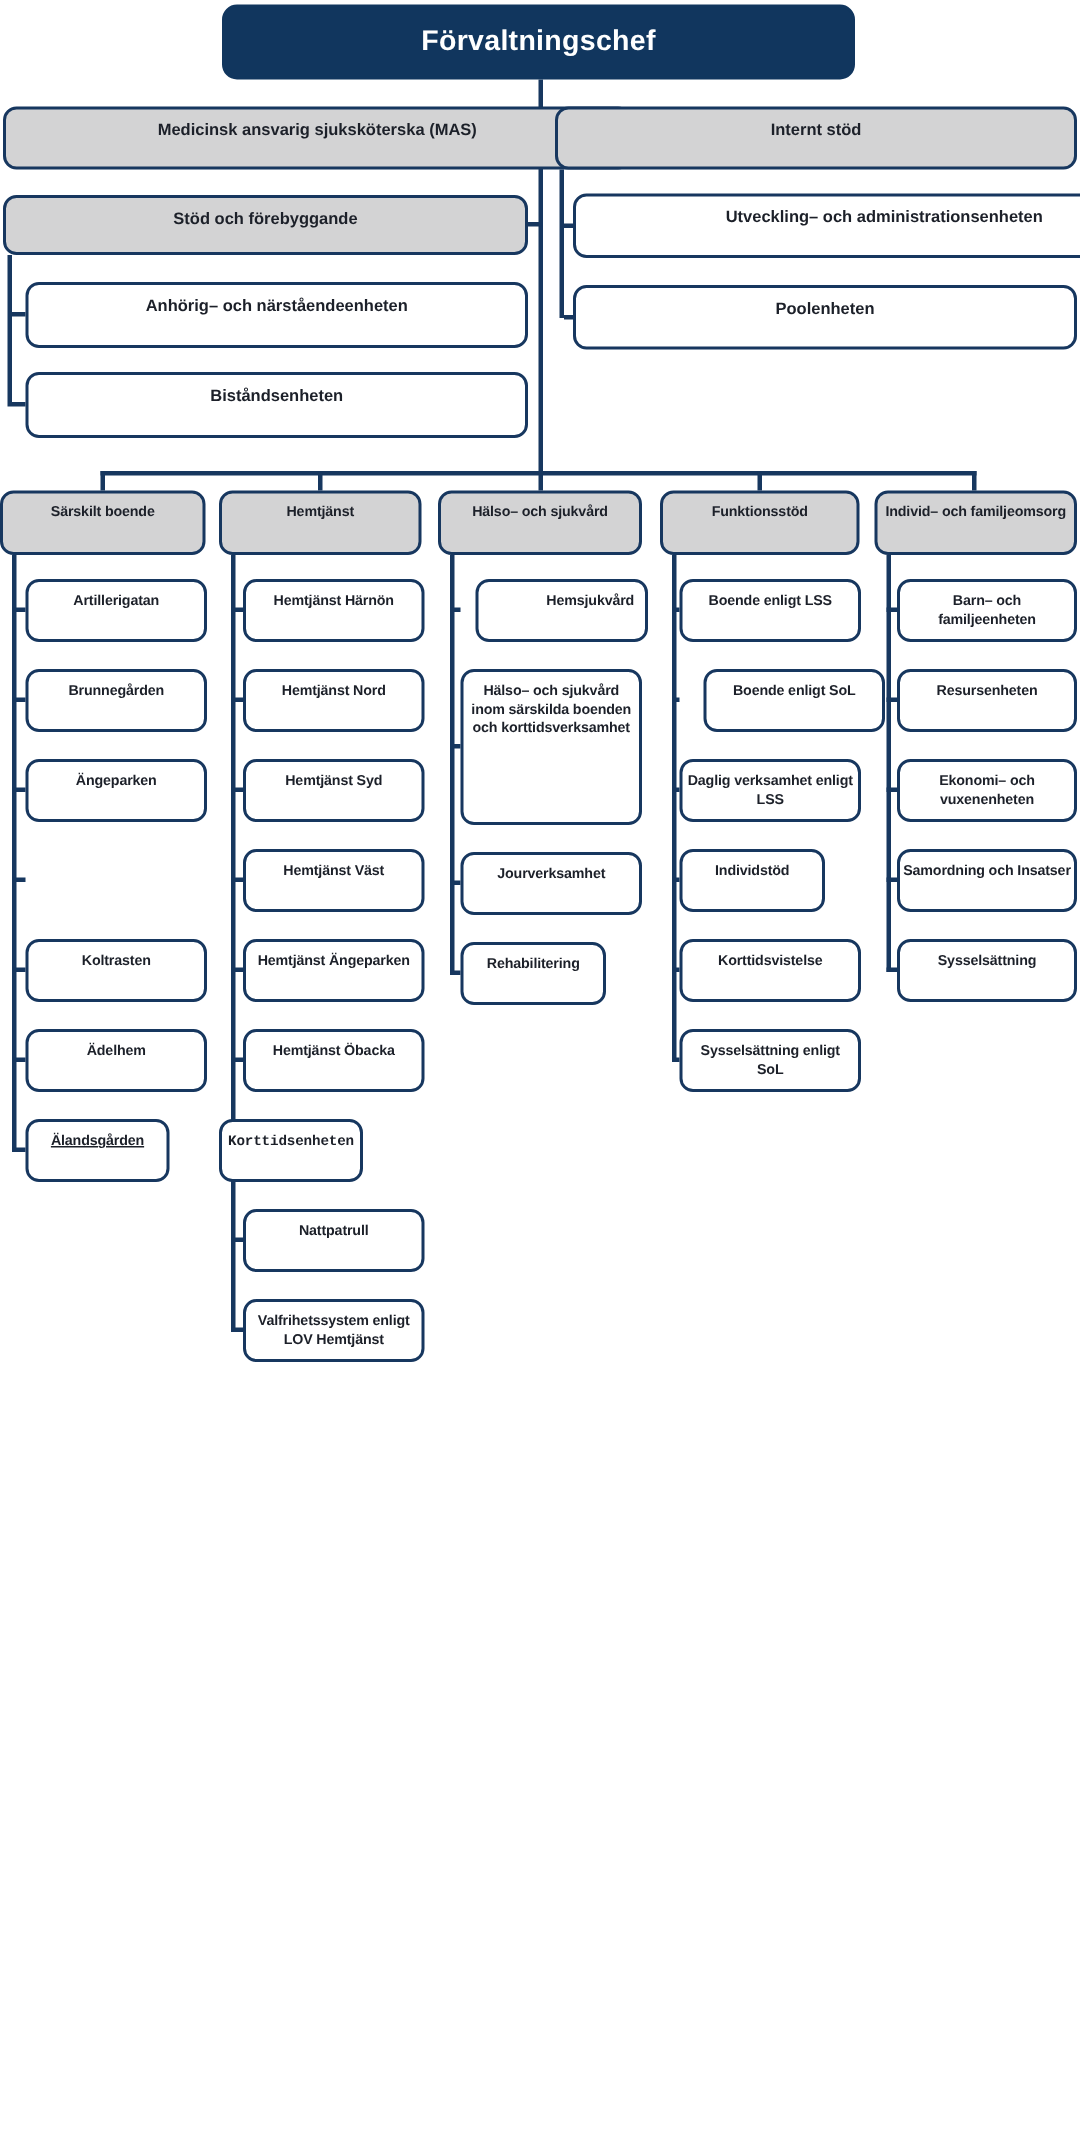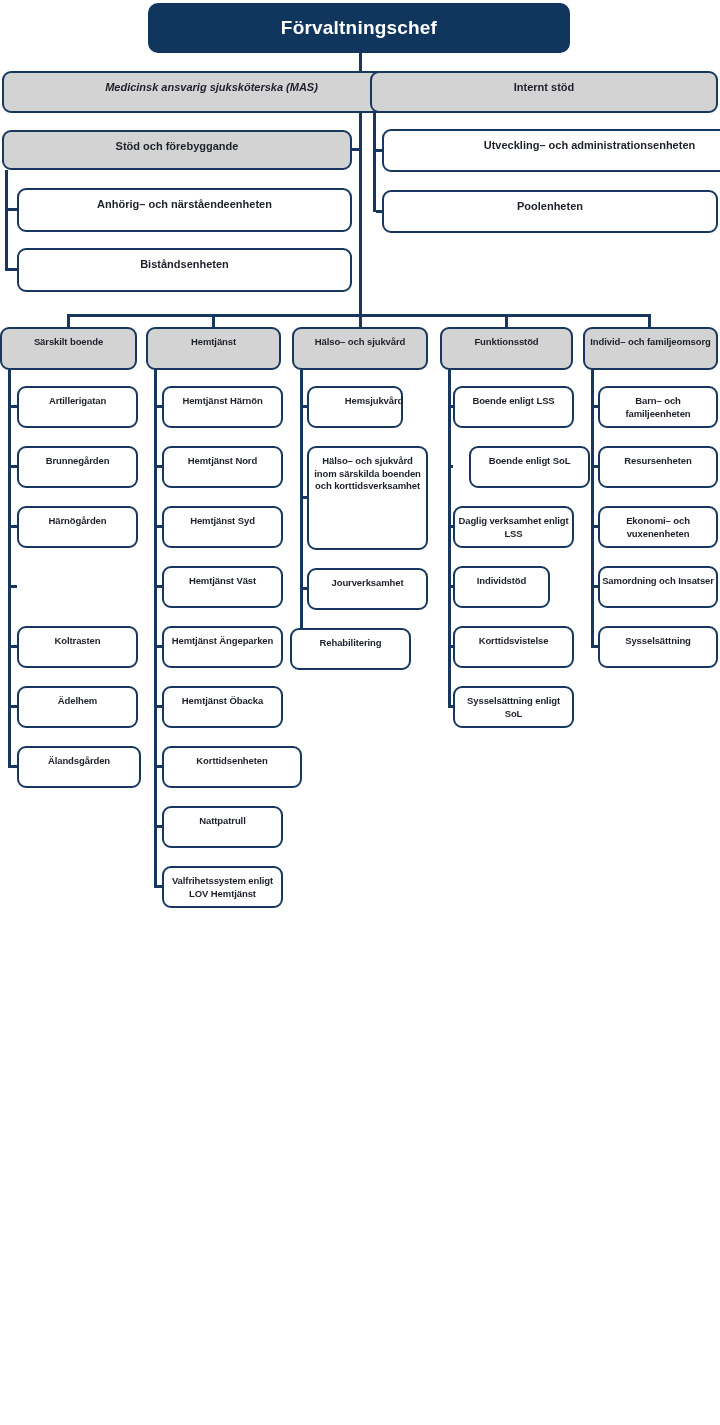--- a/index.html
+++ b/index.html
@@ -114,55 +114,55 @@
   <div class="cline" style="left:448px;top:705px;width:5px;height:3px;"></div>
 
   <div class="cline" style="left:591px;top:405px;width:7px;height:3px;"></div>
   <div class="cline" style="left:591px;top:465px;width:7px;height:3px;"></div>
   <div class="cline" style="left:591px;top:525px;width:7px;height:3px;"></div>
   <div class="cline" style="left:591px;top:585px;width:7px;height:3px;"></div>
   <div class="cline" style="left:591px;top:645px;width:7px;height:3px;"></div>
 
   <div class="box root" style="left:148px;top:3px;width:422px;height:50px;">Förvaltningschef</div>
 
-  <div class="box gray lvl2" style="left:2px;top:71px;width:419px;height:42px;font-style:italic;">Medicinsk ansvarig sjuksköterska (MAS)</div>
+  <div class="box gray lvl2" style="left:2px;top:71px;width:419px;height:42px;">Medicinsk ansvarig sjuksköterska (MAS)</div>
   <div class="box gray lvl2" style="left:370px;top:71px;width:348px;height:42px;">Internt stöd</div>
   <div class="box gray lvl2" style="left:2px;top:130px;width:350px;height:40px;">Stöd och förebyggande</div>
   <div class="box lvl2" style="left:17px;top:188px;width:335px;height:44px;">Anhörig– och närståendeenheten</div>
   <div class="box lvl2" style="left:17px;top:248px;width:335px;height:44px;">Biståndsenheten</div>
   <div class="box lvl2" style="left:382px;top:129px;width:385px;height:43px;padding-left:36px;">Utveckling– och administrationsenheten</div>
   <div class="box lvl2" style="left:382px;top:190px;width:336px;height:43px;">Poolenheten</div>
 
   <div class="box gray colbox" style="left:0px;top:327px;width:137px;height:43px;">Särskilt boende</div>
   <div class="box gray colbox" style="left:146px;top:327px;width:135px;height:43px;">Hemtjänst</div>
   <div class="box gray colbox" style="left:292px;top:327px;width:136px;height:43px;">Hälso– och sjukvård</div>
   <div class="box gray colbox" style="left:440px;top:327px;width:133px;height:43px;">Funktionsstöd</div>
   <div class="box gray colbox" style="left:583px;top:327px;width:135px;height:43px;">Individ– och familjeomsorg</div>
 
   <div class="box colbox" style="left:17px;top:386px;width:121px;height:42px;">Artillerigatan</div>
   <div class="box colbox" style="left:17px;top:446px;width:121px;height:42px;">Brunnegården</div>
-  <div class="box colbox" style="left:17px;top:506px;width:121px;height:42px;">Härnögården</div>
+  <div class="box colbox" style="left:17px;top:506px;width:121px;height:42px;">Ängeparken</div>
   <div class="box colbox" style="left:17px;top:626px;width:121px;height:42px;">Koltrasten</div>
   <div class="box colbox" style="left:17px;top:686px;width:121px;height:42px;">Ädelhem</div>
-  <div class="box colbox" style="left:17px;top:746px;width:124px;height:42px;">Älandsgården</div>
+  <div class="box colbox" style="left:17px;top:746px;width:96px;height:42px;text-decoration:underline;">Älandsgården</div>
 
   <div class="box colbox" style="left:162px;top:386px;width:121px;height:42px;">Hemtjänst Härnön</div>
   <div class="box colbox" style="left:162px;top:446px;width:121px;height:42px;">Hemtjänst Nord</div>
   <div class="box colbox" style="left:162px;top:506px;width:121px;height:42px;">Hemtjänst Syd</div>
   <div class="box colbox" style="left:162px;top:566px;width:121px;height:42px;">Hemtjänst Väst</div>
   <div class="box colbox" style="left:162px;top:626px;width:121px;height:42px;">Hemtjänst Ängeparken</div>
   <div class="box colbox" style="left:162px;top:686px;width:121px;height:42px;">Hemtjänst Öbacka</div>
-  <div class="box colbox" style="left:162px;top:746px;width:140px;height:42px;">Korttidsenheten</div>
+  <div class="box colbox" style="left:146px;top:746px;width:96px;height:42px;font-family:Liberation Mono, monospace;">Korttidsenheten</div>
   <div class="box colbox" style="left:162px;top:806px;width:121px;height:42px;">Nattpatrull</div>
   <div class="box colbox" style="left:162px;top:866px;width:121px;height:42px;">Valfrihetssystem enligt LOV Hemtjänst</div>
 
-  <div class="box colbox" style="left:307px;top:386px;width:96px;height:42px;padding-left:40px;">Hemsjukvård</div>
+  <div class="box colbox" style="left:317px;top:386px;width:115px;height:42px;padding-left:40px;">Hemsjukvård</div>
   <div class="box colbox" style="left:307px;top:446px;width:121px;height:104px;">Hälso– och sjukvård inom särskilda boenden och korttidsverksamhet</div>
   <div class="box colbox" style="left:307px;top:568px;width:121px;height:42px;">Jourverksamhet</div>
-  <div class="box colbox" style="left:290px;top:628px;width:121px;height:42px;">Rehabilitering</div>
+  <div class="box colbox" style="left:307px;top:628px;width:97px;height:42px;">Rehabilitering</div>
 
   <div class="box colbox" style="left:453px;top:386px;width:121px;height:42px;">Boende enligt LSS</div>
   <div class="box colbox" style="left:469px;top:446px;width:121px;height:42px;">Boende enligt SoL</div>
   <div class="box colbox" style="left:453px;top:506px;width:121px;height:42px;">Daglig verksamhet enligt LSS</div>
   <div class="box colbox" style="left:453px;top:566px;width:97px;height:42px;">Individstöd</div>
   <div class="box colbox" style="left:453px;top:626px;width:121px;height:42px;">Korttidsvistelse</div>
   <div class="box colbox" style="left:453px;top:686px;width:121px;height:42px;">Sysselsättning enligt SoL</div>
 
   <div class="box colbox" style="left:598px;top:386px;width:120px;height:42px;">Barn– och familjeenheten</div>
   <div class="box colbox" style="left:598px;top:446px;width:120px;height:42px;">Resursenheten</div>

